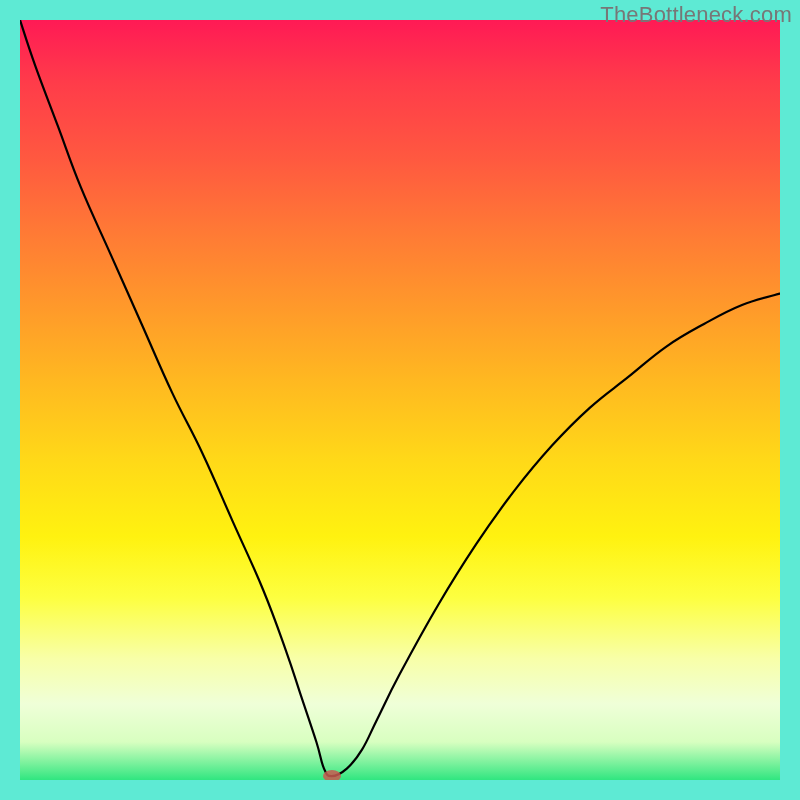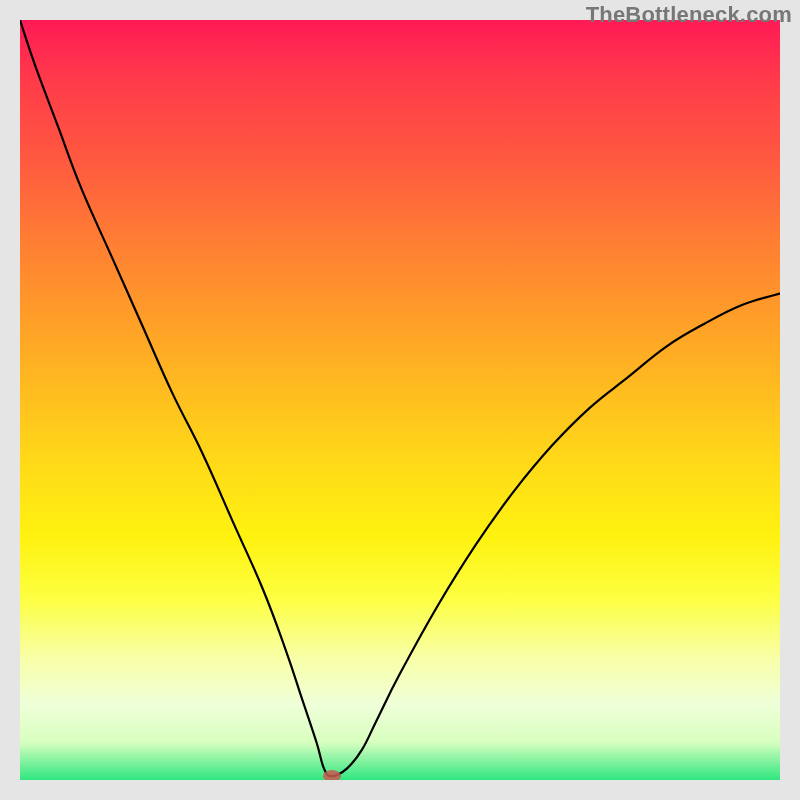--- a/index.html
+++ b/index.html
@@ -9,22 +9,21 @@
     height: 800px;
     display: flex;
     align-items: center;
     justify-content: center;
     background: #000;
   }
   .chart-container {
     position: relative;
     width: 800px;
     height: 800px;
-    background: #e5e5e5;
-    font-weight: bold;
+    background: #5eead4;
   }
   .plot-area {
     position: absolute;
     left: 20px;
     top: 20px;
     width: 760px;
     height: 760px;
     background: linear-gradient(to bottom,
       #ff1a55 0%,
       #ff3b4a 8%,

